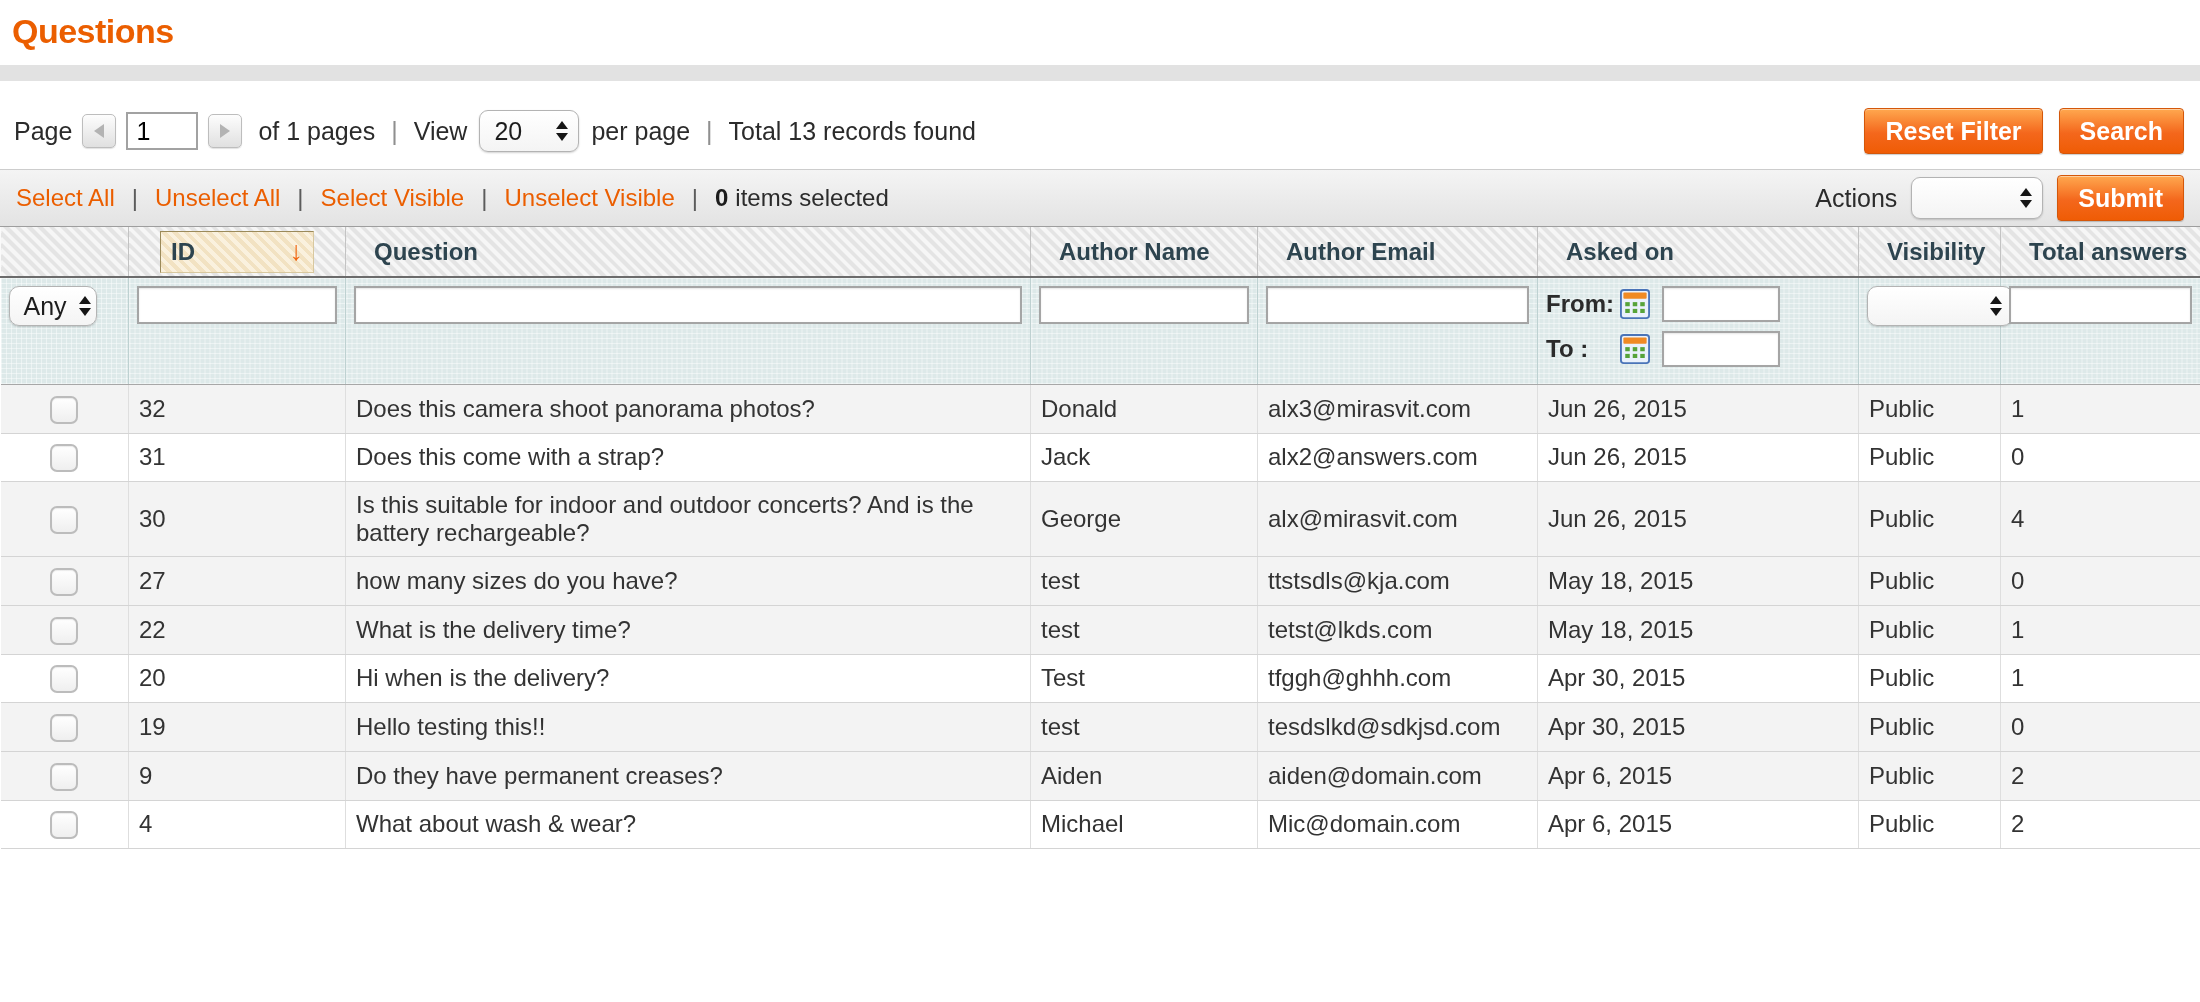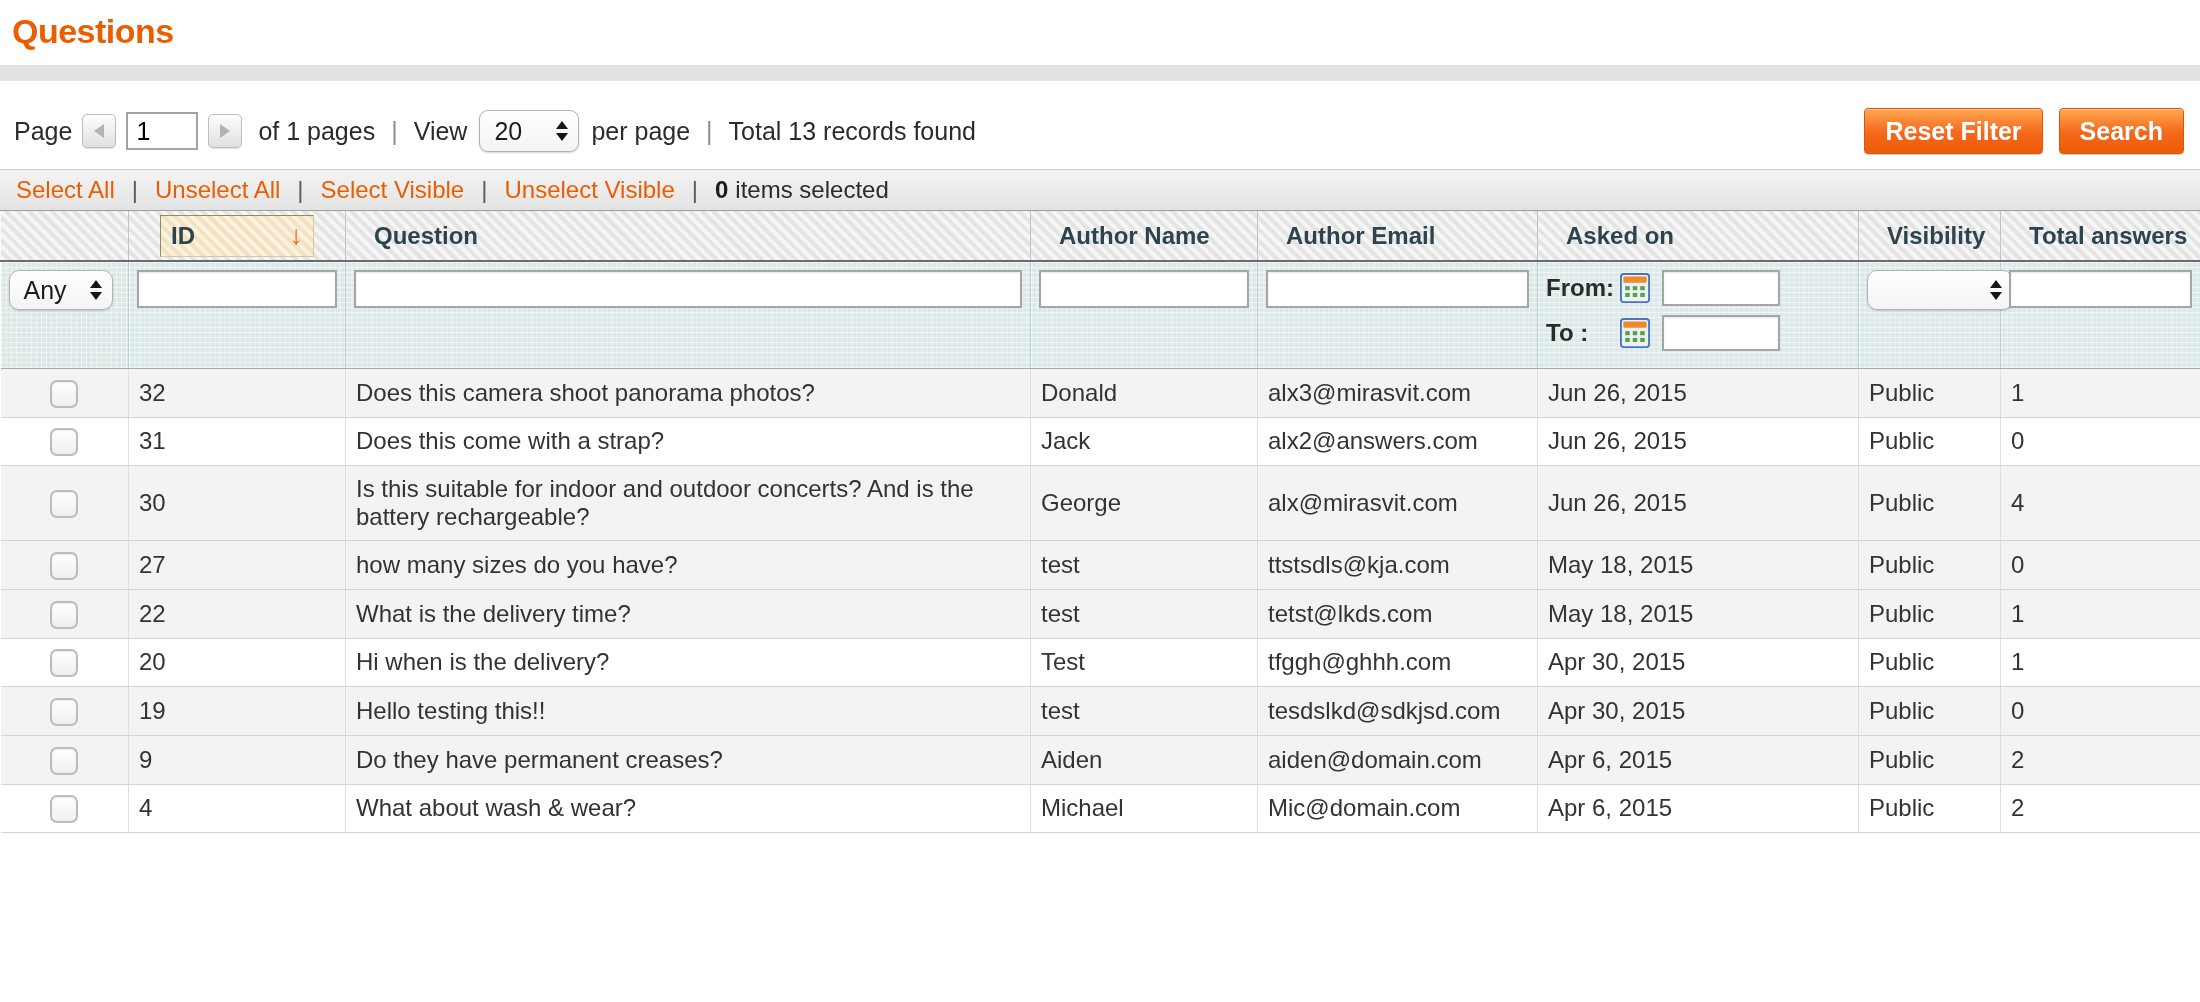--- a/index.html
+++ b/index.html
@@ -32,21 +32,21 @@
   .tri-dn { width:0;height:0;border-left:6px solid transparent;border-right:6px solid transparent;border-top:8px solid #151515; }
   .view-select { width:100px; margin:0 12px; }
   .toolbar-right { margin-left:auto; display:flex; gap:16px; margin-right:2px;padding-left:8px; }
   .btn { display:inline-flex; align-items:center; justify-content:center; height:46px;
          background:linear-gradient(#ffa84f 0%, #f4671c 55%, #ef5c05 100%);
          border:1px solid #d4570a; border-radius:4px; color:#fff; font-weight:bold; font-size:25px;
          padding:0 20px; box-shadow:inset 0 1px 0 rgba(255,255,255,.45), 0 1px 1px rgba(0,0,0,.2);
          cursor:pointer; white-space:nowrap; }
 
   
-  .massaction { height:42px; display:flex; align-items:center; padding:0 16px;
+  .massaction { height:58px; display:flex; align-items:center; padding:0 16px;
                 background:linear-gradient(#f4f4f4,#e3e3e3);
                 border-top:1px solid #cdcdcd; border-bottom:1px solid #9e9e9e;text-align:right; }
   .massaction a { color:#EB5E00; text-decoration:none; font-size:24px; cursor:pointer; }
   .massaction .sep { color:#5c5c5c; margin:0 17px; font-size:24px; }
   .sel-count { font-weight:bold; color:#1c1c1c; font-size:24px; }
   .sel-suffix { font-size:24px; color:#2b2b2b; margin-left:7px; }
   .ma-right { margin-left:auto; display:flex; align-items:center; gap:14px; }
   .ma-right .txt { font-size:25px; color:#2b2b2b; }
   .actions-select { width:132px; }
 
@@ -64,21 +64,21 @@
   .sort-arrow { color:#f0650f; font-weight:bold; font-size:27px; line-height:1; }
 
   tr.filter td { background-color:#dde9e9;
                  background-image:repeating-linear-gradient(0deg,rgba(255,255,255,.45) 0 1px,transparent 1px 5px),
                                   repeating-linear-gradient(90deg,rgba(255,255,255,.45) 0 1px,transparent 1px 5px);
                  border-right:1px solid #bed1d1; border-bottom:1px solid #a7a7a7;
                  padding:8px; vertical-align:top; height:106px; }
   .filter-input { width:100%; height:38px; border:2px solid #a5a5a5; background:#fff;
                   font-size:24px; padding:0 8px; box-shadow:inset 0 1px 2px rgba(0,0,0,.10);
                   font-family:"Liberation Sans",sans-serif; }
-  .any-select { width:104px; height:40px; border-radius:10px;justify-content:space-between; }
+  .any-select { width:88px; height:40px; border-radius:10px;justify-content:space-between; }
   .vis-select { width:146px; height:40px; border-radius:10px; }
   .date-line { display:flex; align-items:center; margin-bottom:9px; }
   .date-label { display:inline-block; width:74px; font-weight:bold; font-size:24px; color:#2b2b2b; }
   .cal-icon { display:inline-flex; margin-right:12px; cursor:pointer; }
   .date-input { width:118px; height:36px; }
 
   tbody td { font-size:24px; color:#333; padding:9px 10px; line-height:28px;
              border-right:1px solid #dedede; border-bottom:1px solid #d4d4d4; background:#fff;
              overflow:hidden; word-wrap:break-word; }
   tbody tr.stripe td { background:#f3f3f3; }
@@ -127,20 +127,31 @@
   <a>Select All</a>
   <span class="sep">|</span>
   <a>Unselect All</a>
   <span class="sep">|</span>
   <a>Select Visible</a>
   <span class="sep">|</span>
   <a>Unselect Visible</a>
   <span class="sep">|</span>
   <span class="sel-count">0</span>
   <span class="sel-suffix">items selected</span>
+  <span class="ma-right">
+    <span class="txt">Actions</span>
+    <span class="mac-select actions-select">
+      <span class="val"></span>
+      <span class="arrows">
+          <span class="tri-up"></span>
+          <span class="tri-dn"></span>
+        </span>
+    </span>
+    <span class="btn">Submit</span>
+  </span>
 </div>
 
 <table class="grid">
   <colgroup>
     <col style="width:128px">
       <col style="width:217px">
       <col style="width:685px">
       <col style="width:227px">
     <col style="width:280px">
       <col style="width:321px">

